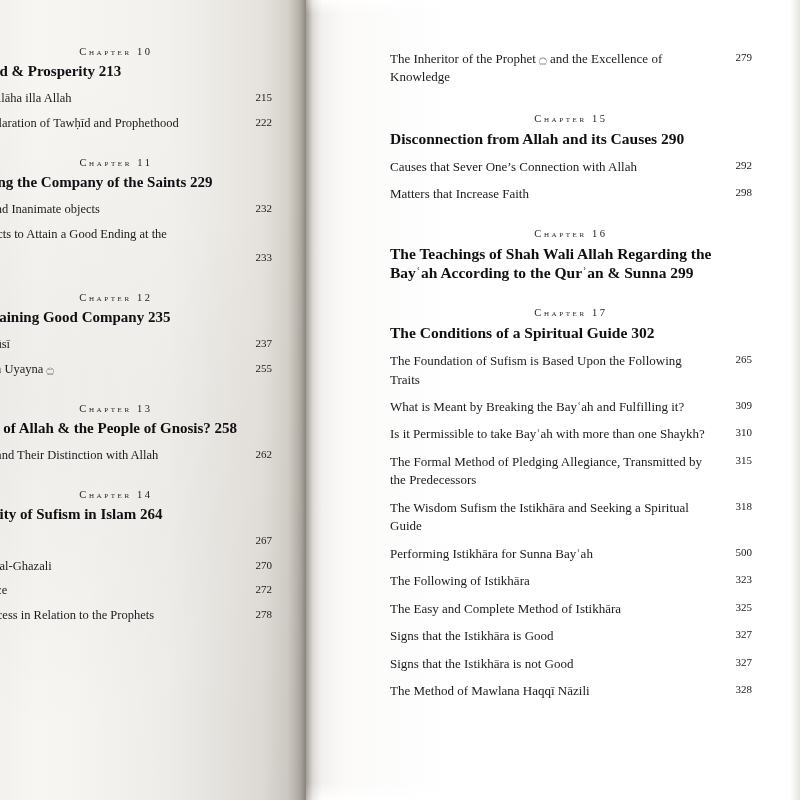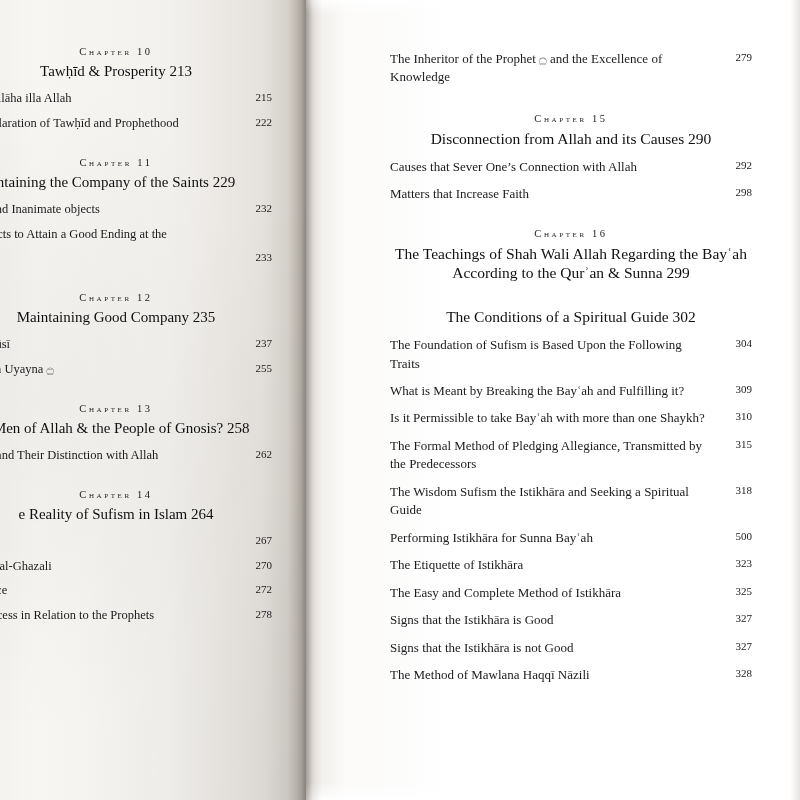--- a/index.html
+++ b/index.html
@@ -87,23 +87,23 @@
     text-align: center;
     font-family: "Liberation Serif", serif;
     font-size: 10.5px;
     letter-spacing: 2.6px;
     color: #1a1a1d;
     margin: 0 0 5px 0;
     font-variant: small-caps;
   }
 
   .chap-title {
-    text-align: center;
+    text-align: left;
     font-size: 15.5px;
-    font-weight: normal;
+    font-weight: bold;
     line-height: 1.28;
     color: #101013;
     margin: 0 0 9px 0;
   }
 
   .entry {
     display: flex;
     align-items: flex-start;
     justify-content: space-between;
     font-size: 13px;
@@ -268,25 +268,26 @@
           <span class="epage">298</span>
         </div>
       </div>
 
       <div class="block">
         <div class="chap-label">Chapter 16</div>
         <div class="chap-title">The Teachings of Shah Wali Allah Regarding the Bayʿah According to the Qurʾan &amp; Sunna 299</div>
       </div>
 
       <div class="block">
+        <div class="chap-label">Chapter 17</div>
         <div class="chap-title">The Conditions of a Spiritual Guide 302</div>
 
         <div class="entry">
           <span class="etext">The Foundation of Sufism is Based Upon the Following Traits</span>
-          <span class="epage">304</span>
+          <span class="epage">265</span>
         </div>
         <div class="entry">
           <span class="etext">What is Meant by Breaking the Bayʿah and Fulfilling it?</span>
           <span class="epage">309</span>
         </div>
         <div class="entry">
           <span class="etext">Is it Permissible to take Bayʿah with more than one Shaykh?</span>
           <span class="epage">310</span>
         </div>
         <div class="entry">
@@ -295,21 +296,21 @@
         </div>
         <div class="entry">
           <span class="etext">The Wisdom Sufism the Istikhāra and Seeking a Spiritual Guide</span>
           <span class="epage">318</span>
         </div>
         <div class="entry">
           <span class="etext">Performing Istikhāra for Sunna Bayʿah</span>
           <span class="epage">500</span>
         </div>
         <div class="entry">
-          <span class="etext">The Etiquette of Istikhāra</span>
+          <span class="etext">The Following of Istikhāra</span>
           <span class="epage">323</span>
         </div>
         <div class="entry">
           <span class="etext">The Easy and Complete Method of Istikhāra</span>
           <span class="epage">325</span>
         </div>
         <div class="entry">
           <span class="etext">Signs that the Istikhāra is Good</span>
           <span class="epage">327</span>
         </div>

